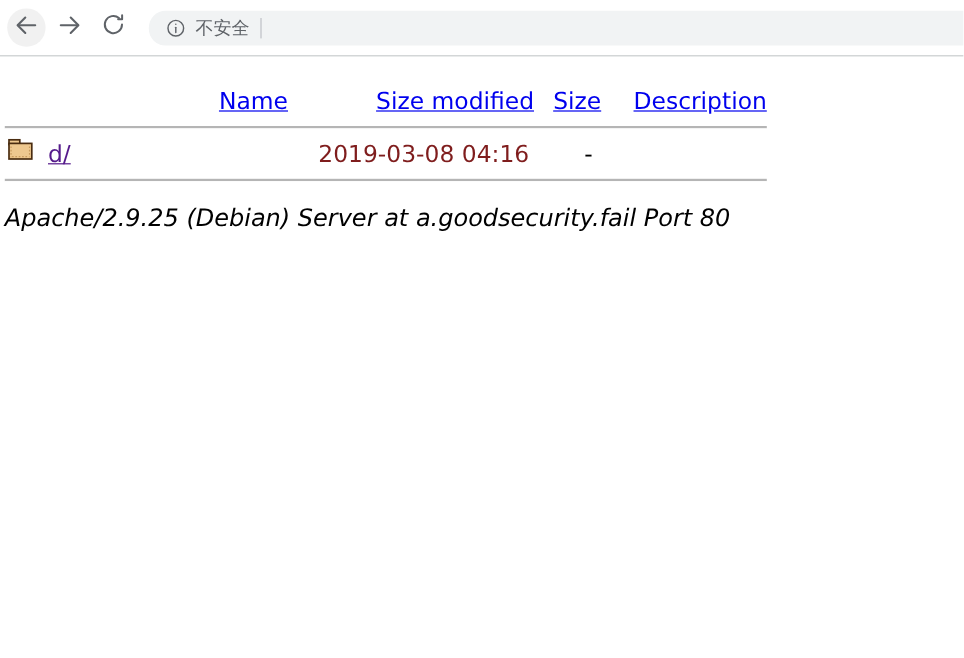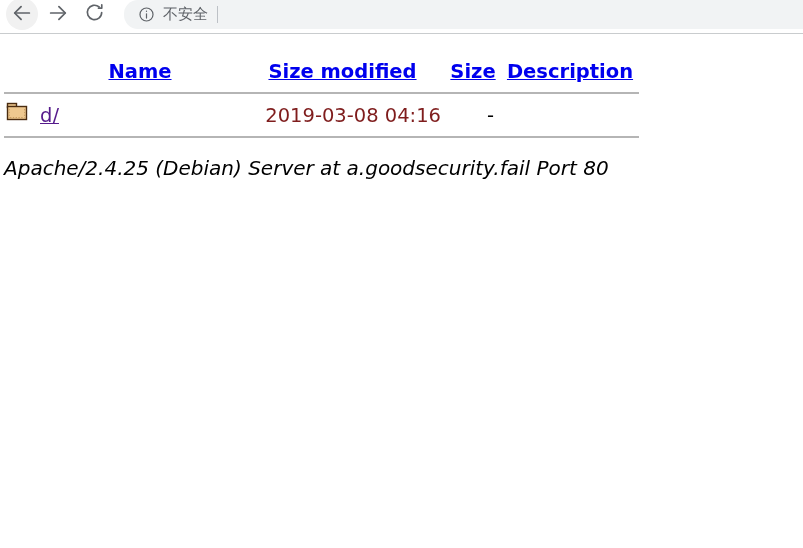--- a/index.html
+++ b/index.html
@@ -7,24 +7,25 @@
     margin: 0; padding: 0;
     width: 803px; height: 548px;
     background: #ffffff;
     font-family: "Liberation Sans", sans-serif;
     overflow: hidden;
   }
 
   
   #browser-toolbar {
     position: relative;
-    height: 34px;
+    height: 47px;
     background: #ffffff;
     border-bottom: 1px solid #c9ccce;
     display: flex;
+    align-items: center;
   }
   .nav-btn {
     width: 36px; height: 29px;
     display: flex; align-items: center; justify-content: center;
     flex: 0 0 auto;
     position: relative;
   }
   .nav-btn.active::before {
     content: "";
     position: absolute;
@@ -94,23 +95,23 @@
     padding-left: 4px;
   }
   table#index-table {
     border-collapse: collapse;
     font-family: "DejaVu Sans", sans-serif;
     font-size: 19.5px;
     width: 635px;
     table-layout: fixed;
   }
   table#index-table th {
-    font-weight: bold;
+    font-weight: normal;
     padding: 0 0 4px 0;
-    text-align: center;
+    text-align: right;
     white-space: nowrap;
   }
   table#index-table th a {
     color: #0000ee;
     text-decoration: underline;
   }
   .col-icon   { width: 36px; }
   .col-name   { width: 200px; }
   .col-date   { width: 205px; }
   .col-size   { width: 56px; }
@@ -284,17 +285,17 @@
         <tr class="rule-row">
           <td colspan="5">
             <hr class="sep">
           </td>
         </tr>
 
       </tbody>
     </table>
   </div>
 
-  <address id="server-signature">Apache/2.4.25 (Debian) Server at a.goodsecurity.fail Port 80</address>
+  <address id="server-signature">Apache/2.9.25 (Debian) Server at a.goodsecurity.fail Port 80</address>
 
   <div id="csdn-watermark">https://blog.csdn.net/qq_43214809</div>
 
 </div>
 
 </body></html>

